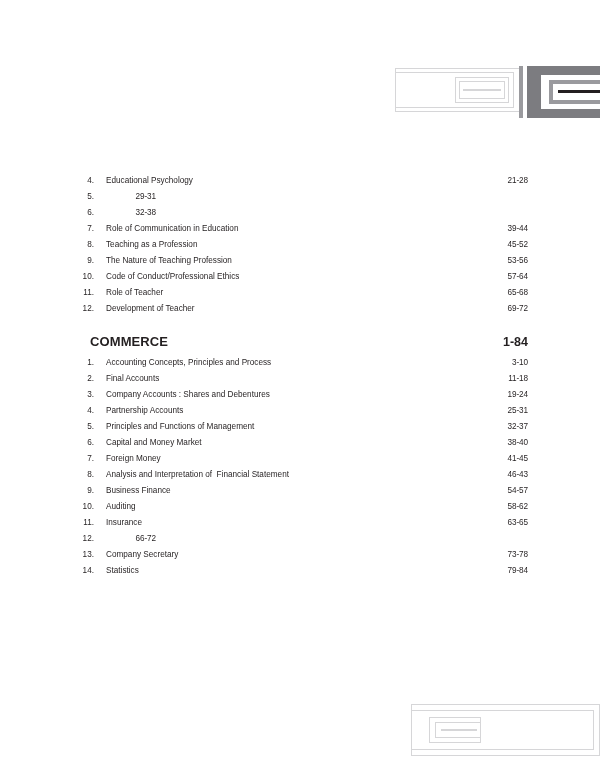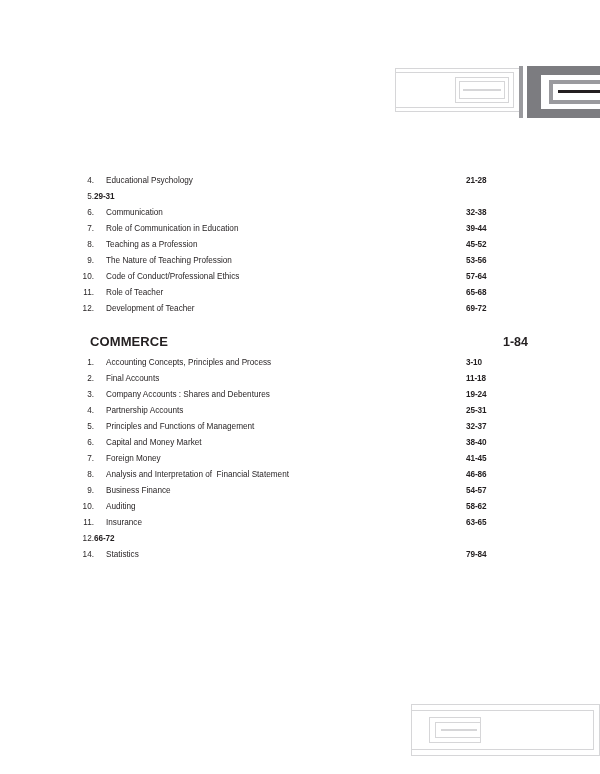--- a/index.html
+++ b/index.html
@@ -92,21 +92,22 @@
   }
   .toc-title {
     padding-left: 6px;
     flex: 1 1 auto;
     white-space: pre;
     margin-left: 6px;
   }
   .toc-pages {
     flex: none;
     width: 62px;
-    font-weight: bold;
+    text-align: right;
+    font-weight: normal;
     letter-spacing: -0.1px;
   }
 
   .section-head {
     display: flex;
     align-items: baseline;
     margin-top: 14px;
     margin-bottom: 6px;
     height: 18px;
   }
@@ -162,21 +163,20 @@
         <div class="toc-num">4.</div>
         <div class="toc-title">Educational Psychology</div>
         <div class="toc-pages">21-28</div>
       </div>
       <div class="toc-row">
         <div class="toc-num">5.</div>
         <div class="toc-pages">29-31</div>
       </div>
       <div class="toc-row">
         <div class="toc-num">6.</div>
-        <div class="toc-title">Communication</div>
         <div class="toc-pages">32-38</div>
       </div>
       <div class="toc-row">
         <div class="toc-num">7.</div>
         <div class="toc-title">Role of Communication in Education</div>
         <div class="toc-pages">39-44</div>
       </div>
       <div class="toc-row">
         <div class="toc-num">8.</div>
         <div class="toc-title">Teaching as a Profession</div>
@@ -242,21 +242,21 @@
         <div class="toc-pages">38-40</div>
       </div>
       <div class="toc-row">
         <div class="toc-num">7.</div>
         <div class="toc-title">Foreign Money</div>
         <div class="toc-pages">41-45</div>
       </div>
       <div class="toc-row">
         <div class="toc-num">8.</div>
         <div class="toc-title">Analysis and Interpretation of  Financial Statement</div>
-        <div class="toc-pages">46-86</div>
+        <div class="toc-pages">46-43</div>
       </div>
       <div class="toc-row">
         <div class="toc-num">9.</div>
         <div class="toc-title">Business Finance</div>
         <div class="toc-pages">54-57</div>
       </div>
       <div class="toc-row">
         <div class="toc-num">10.</div>
         <div class="toc-title">Auditing</div>
         <div class="toc-pages">58-62</div>
@@ -264,19 +264,24 @@
       <div class="toc-row">
         <div class="toc-num">11.</div>
         <div class="toc-title">Insurance</div>
         <div class="toc-pages">63-65</div>
       </div>
       <div class="toc-row">
         <div class="toc-num">12.</div>
         <div class="toc-pages">66-72</div>
       </div>
       <div class="toc-row">
+        <div class="toc-num">13.</div>
+        <div class="toc-title">Company Secretary</div>
+        <div class="toc-pages">73-78</div>
+      </div>
+      <div class="toc-row">
         <div class="toc-num">14.</div>
         <div class="toc-title">Statistics</div>
         <div class="toc-pages">79-84</div>
       </div>
     </div>
 
 </div>
 
 </body></html>

